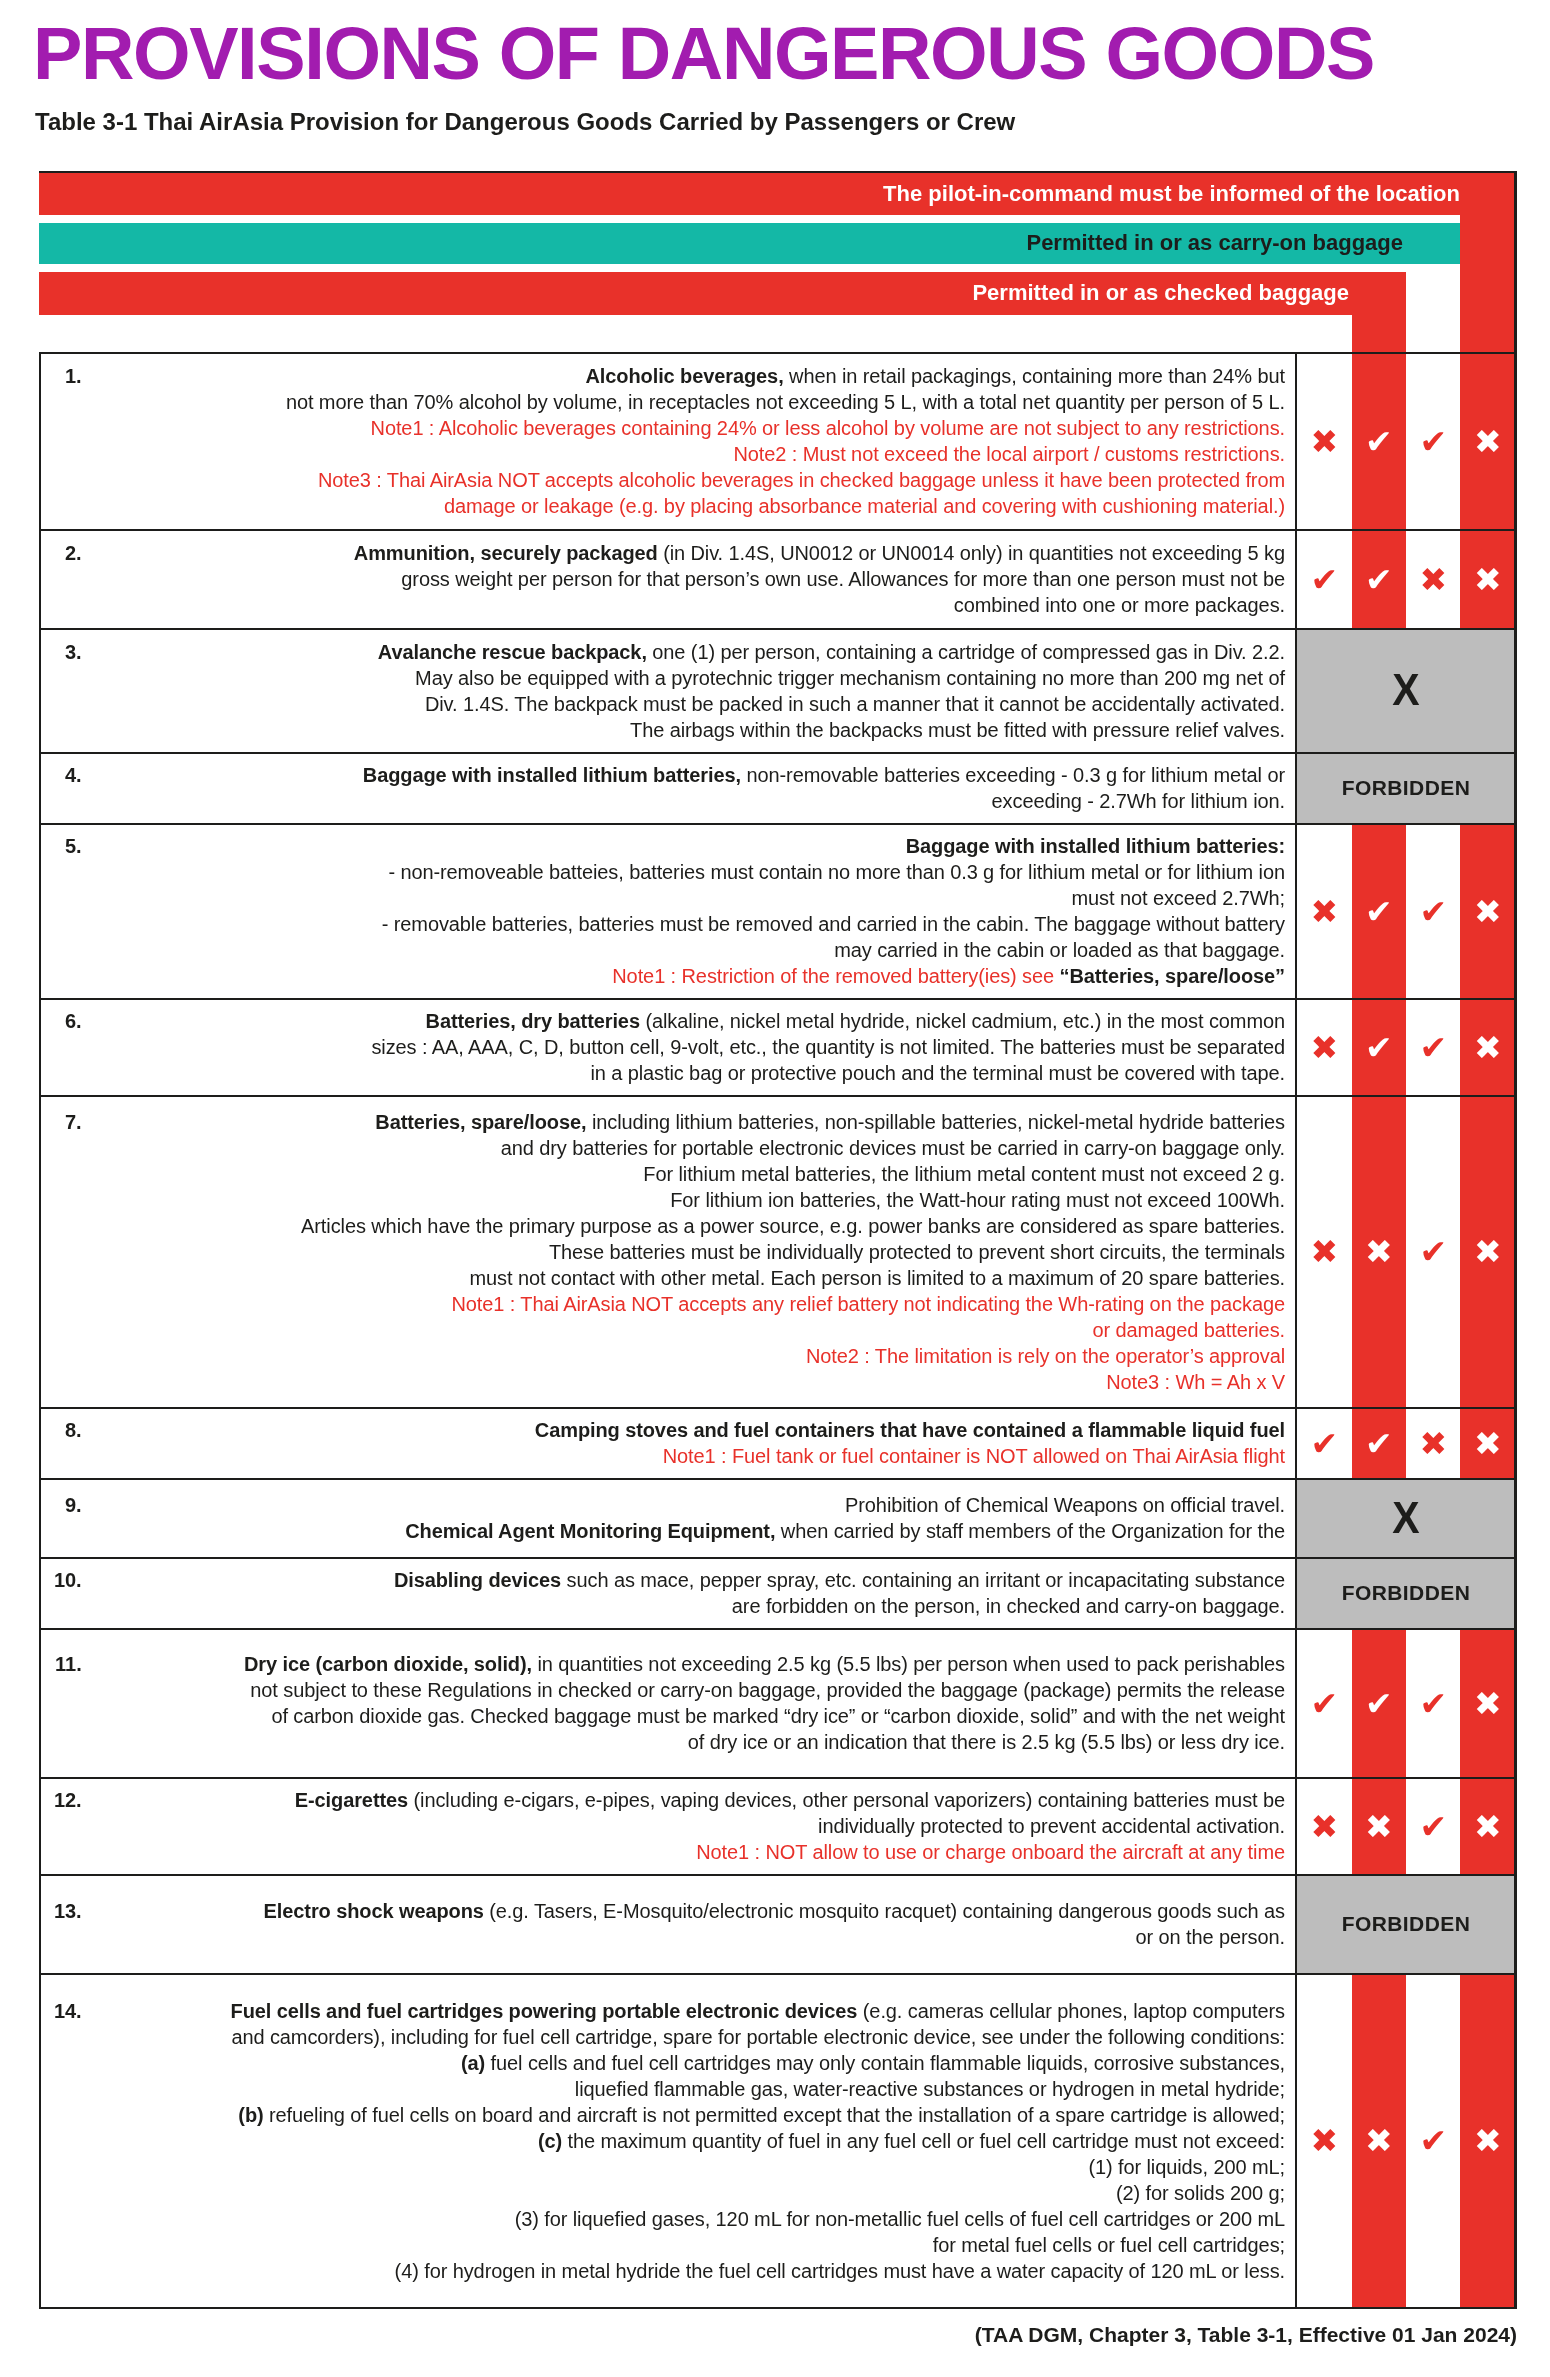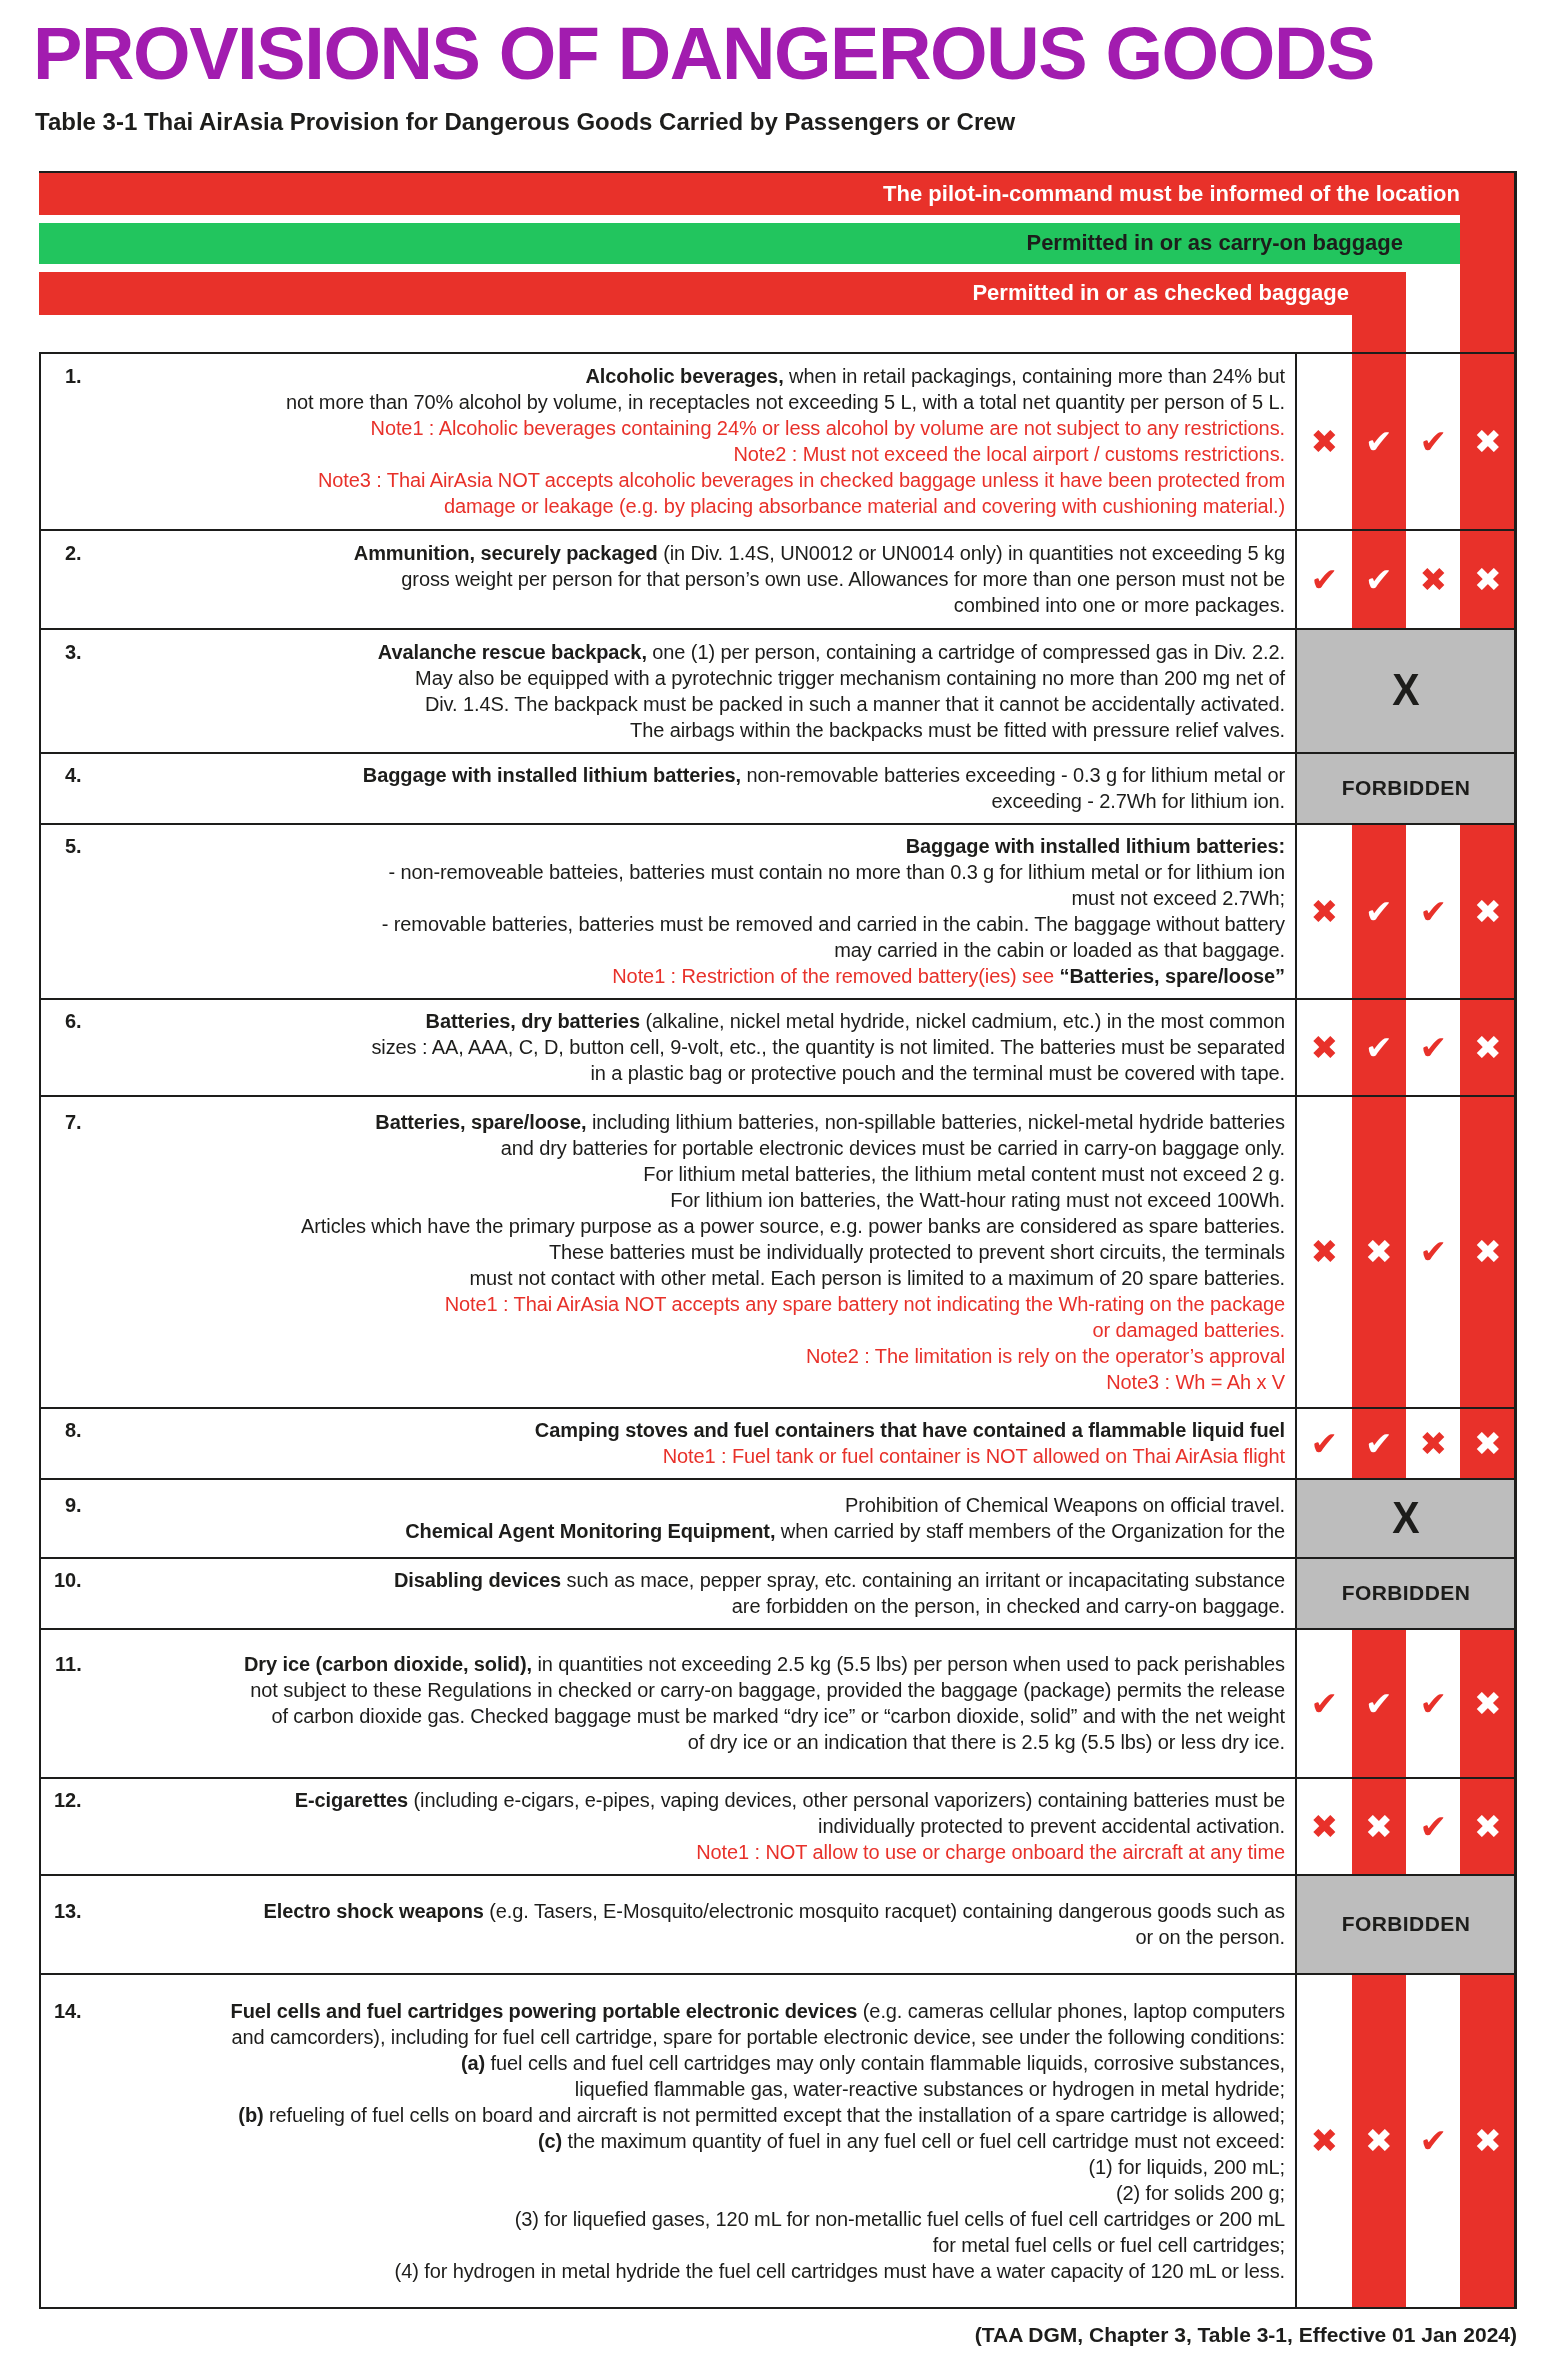--- a/index.html
+++ b/index.html
@@ -19,21 +19,21 @@
   
   .stripe { position:absolute; width:54px; background:#e8312a; z-index:0; }
   .stripe.c2 { left:1313px; top:101px; bottom:0; }
   .stripe.c4 { left:1421px; top:0; bottom:0; }
   .right-edge { position:absolute; right:0; top:0; bottom:0; width:2.8px; background:#1d1d1b; z-index:2; }
   
   .thead { position:relative; height:181px; z-index:1; }
   .hbar { position:absolute; left:0; display:flex; align-items:center; justify-content:flex-end;
           padding-right:57px; font-size:22px; font-weight:700; white-space:nowrap; }
   .hbar.red { background:#e8312a; color:#ffffff; }
-  .hbar.white { background:#22c55e; color:#1d1d1b; }
+  .hbar.white { background:#14b8a6; color:#1d1d1b; }
   .hbar.b1 { top:0;   height:44px; width:1478px; border-top:2.8px solid #1d1d1b; }
   .hbar.b2 { top:52px;  height:41px; width:1421px; }
   .hbar.b3 { top:101px; height:43px; width:1367px; }
   .hbar.b4 { top:149px; height:33px; width:1313px; }
   
   .tbody { position:relative; z-index:1; border:2.8px solid #1d1d1b; }
   .row { display:flex; align-items:stretch; }
   .row:not(:last-child) { border-bottom:2.8px solid #1d1d1b; }
   .cell-text {
     width:1256px; flex-shrink:0; border-right:2.8px solid #1d1d1b;
@@ -226,21 +226,21 @@
           <div class="item">
             <span class="num">7.</span>
             <div class="lines">
               <div class="line ind0"><span class="b">Batteries, spare/loose,</span><span class=""> including lithium batteries, non-spillable batteries, nickel-metal hydride batteries</span></div>
               <div class="line ind0"><span class="">and dry batteries for portable electronic devices must be carried in carry-on baggage only.</span></div>
               <div class="line ind0"><span class="">For lithium metal batteries, the lithium metal content must not exceed 2 g.</span></div>
               <div class="line ind0"><span class="">For lithium ion batteries, the Watt-hour rating must not exceed 100Wh.</span></div>
               <div class="line ind0"><span class="">Articles which have the primary purpose as a power source, e.g. power banks are considered as spare batteries.</span></div>
               <div class="line ind0"><span class="">These batteries must be individually protected to prevent short circuits, the terminals</span></div>
               <div class="line ind0"><span class="">must not contact with other metal. Each person is limited to a maximum of 20 spare batteries.</span></div>
-              <div class="line ind0"><span class=" red">Note1 : Thai AirAsia NOT accepts any spare battery not indicating the Wh-rating on the package</span></div>
+              <div class="line ind0"><span class=" red">Note1 : Thai AirAsia NOT accepts any relief battery not indicating the Wh-rating on the package</span></div>
               <div class="line ind0"><span class=" red">or damaged batteries.</span></div>
               <div class="line ind0"><span class=" red">Note2 : The limitation is rely on the operator’s approval</span></div>
               <div class="line ind0"><span class=" red">Note3 : Wh = Ah x V</span></div>
             </div>
           </div>
         </div>
         <div class="cell-marks">
           <div class="mcol">
             <span class="mark on-white">✖</span>
           </div>

